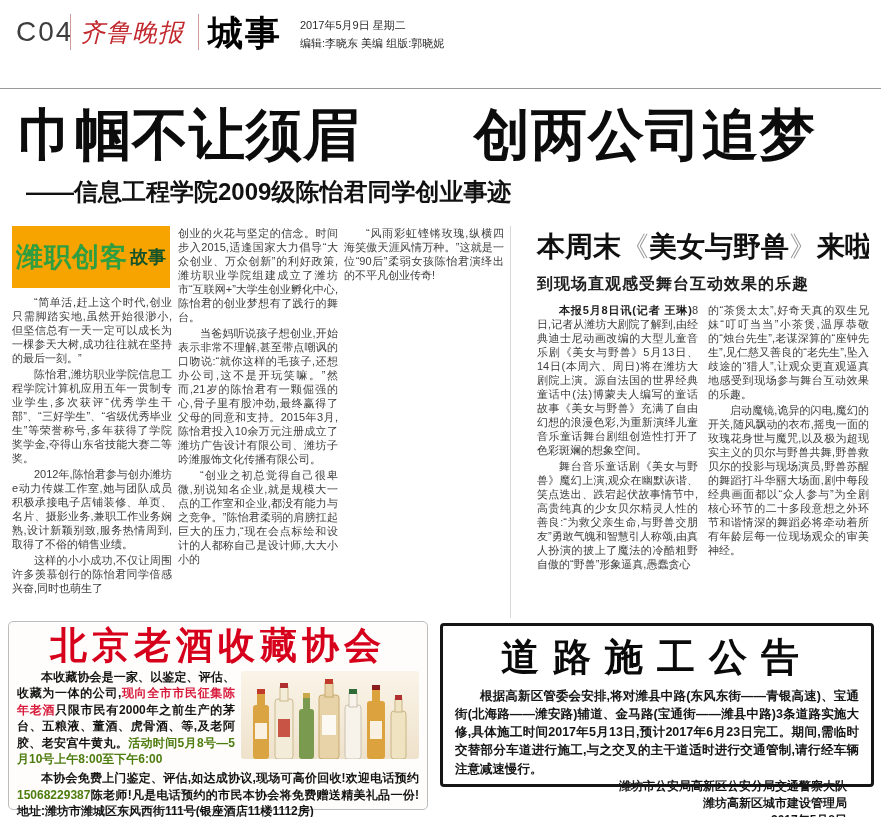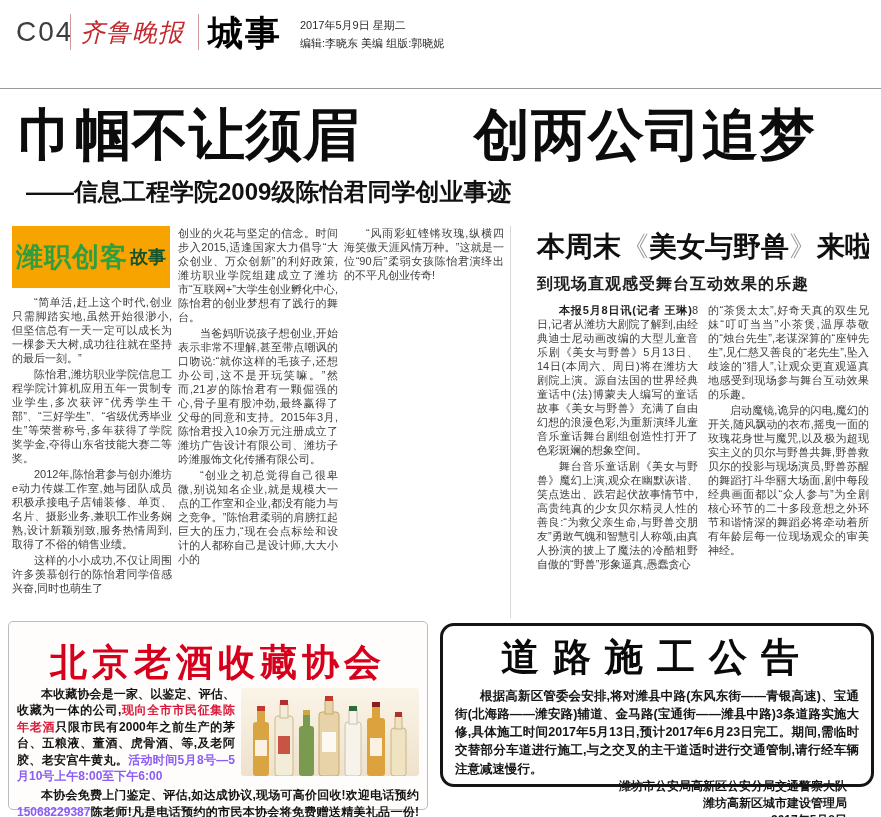--- a/index.html
+++ b/index.html
@@ -35,32 +35,32 @@
   
   .weekend{flex:1;border-left:1px solid #d7d7d7;padding-left:26px;overflow:hidden;}
   .wk-title{font-size:28px;font-weight:bold;color:#101010;white-space:nowrap;margin-top:2px;}
   .wk-bracket{color:#9a9a9a;font-weight:normal;}
   .wk-subtitle{font-size:16px;font-weight:bold;color:#1e1e1e;margin-top:8px;letter-spacing:1px;}
   .wk-cols{display:flex;gap:10px;margin-top:8px;height:300px;overflow:hidden;}
   .wk-col{flex:1;overflow:hidden;}
 
   
   .ad-wine{position:absolute;left:8px;top:621px;width:420px;height:189px;border:1px solid #bcbcbc;
-           border-radius:5px;padding:21px 8px;box-sizing:border-box;background:#fffdfb;}
+           border-radius:5px;padding:4px 8px;box-sizing:border-box;background:#fffdfb;}
   .wine-title{text-align:center;font-size:37px;font-weight:bold;color:#d6001c;letter-spacing:5px;
               margin:0;line-height:1.1;}
   .wine-photo{float:right;width:178px;height:88px;margin:4px 0 3px 6px;background:linear-gradient(#faf4e8,#efe2cc);
               border-radius:3px;display:flex;align-items:flex-end;justify-content:center;overflow:hidden;}
   .wp{font-size:12px;font-weight:bold;line-height:1.38;color:#141414;margin:2px 0;text-align:justify;}
   .w-red{color:#d81b3c;}
-  .w-pink{color:#8b5cf6;}
+  .w-pink{color:#4d7c0f;}
 
   
   .ad-road{position:absolute;left:440px;top:623px;width:434px;height:164px;border:3px solid #151515;
-           border-radius:14px;padding:4px 12px;box-sizing:border-box;background:#fff;}
+           border-radius:4px;padding:4px 12px;box-sizing:border-box;background:#fff;}
   .road-title{text-align:center;font-size:38px;font-weight:bold;color:#0a0a0a;letter-spacing:14px;margin:2px 0 4px 0;}
   .road-body{font-size:12.5px;font-weight:bold;line-height:1.45;color:#161616;text-align:justify;
              text-indent:2em;margin:0;}
   .road-sign{font-size:12px;font-weight:bold;color:#161616;text-align:right;line-height:1.45;margin-right:12px;}
 </style>
 </head>
 <body>
 
 <div class="page">
 

